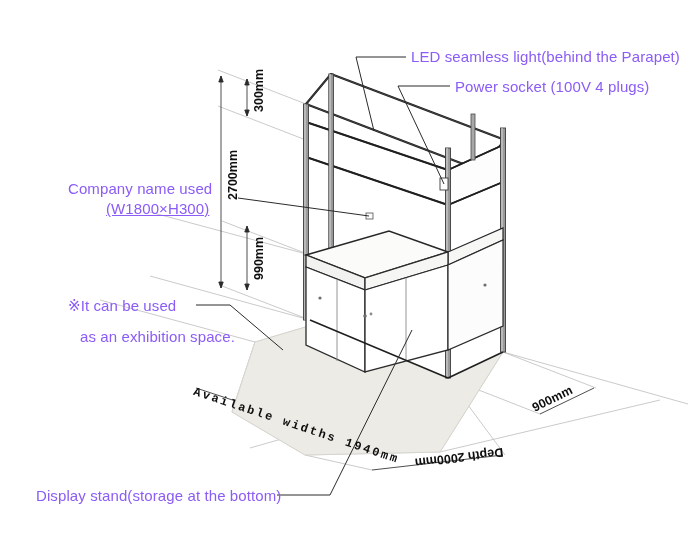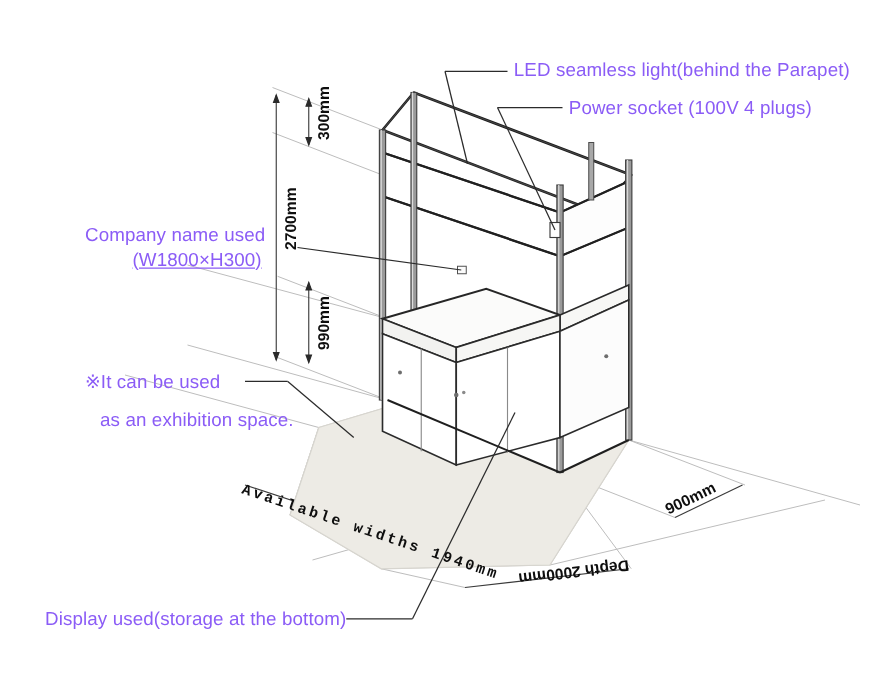--- a/index.html
+++ b/index.html
@@ -205,21 +205,21 @@
   <div class="lbl" style="left:411px;top:47px;">LED seamless light(behind the Parapet)</div>
 
   <div class="lbl" style="left:455px;top:77px;">Power socket (100V 4 plugs)</div>
 
   <div class="lbl" style="left:68px;top:179px;">Company name used</div>
   <div class="lbl" style="left:106px;top:199px;text-decoration:underline;">(W1800×H300)</div>
 
   <div class="lbl" style="left:68px;top:296px;">※It can be used</div>
   <div class="lbl" style="left:80px;top:315px;margin-top:12px;">as an exhibition space.</div>
 
-  <div class="lbl" style="left:36px;top:486px;">Display used(storage at the bottom)</div>
+  <div class="lbl" style="left:36px;top:486px;">Display stand(storage at the bottom)</div>
 
   <div class="dim" style="left:252px;top:112px;transform:rotate(-90deg);">300mm</div>
 
   <div class="dim" style="left:226px;top:200px;transform:rotate(-90deg);">2700mm</div>
 
   <div class="dim" style="left:252px;top:280px;transform:rotate(-90deg);">990mm</div>
 
   <div class="dim" style="left:530px;top:402px;transform:rotate(-26deg);">900mm</div>
 
   <div class="dim" style="left:504px;top:459px;transform:rotate(-187deg);">Depth 2000mm</div>

